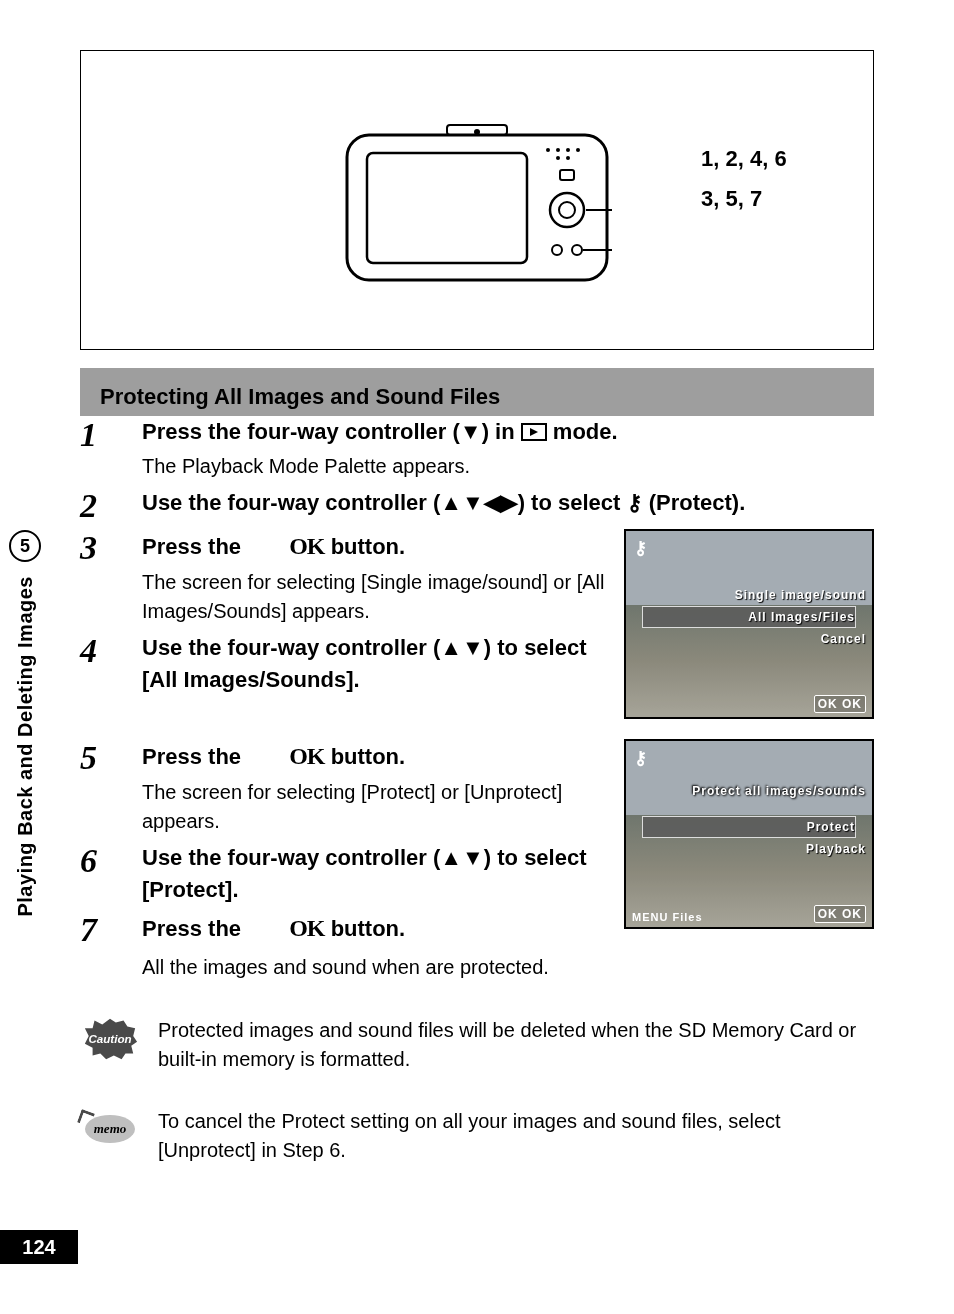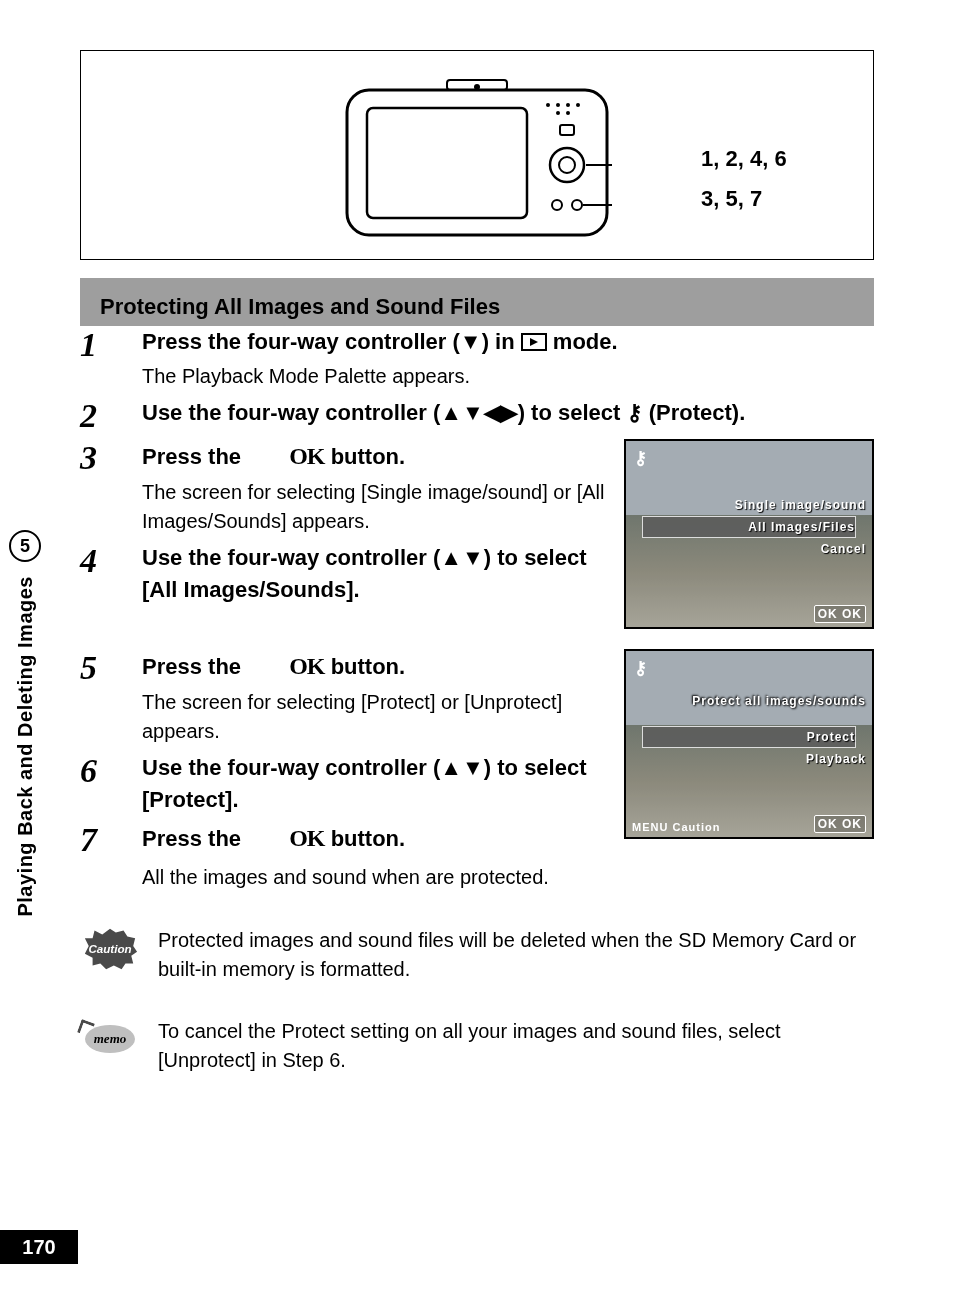--- a/index.html
+++ b/index.html
@@ -58,21 +58,21 @@
     color: #fff;
     font-weight: bold;
     font-size: 20px;
     display: flex;
     align-items: center;
     justify-content: center;
   }
   .camera-frame {
     border: 1px solid #000;
     width: 100%;
-    height: 210px;
+    height: 300px;
     margin-bottom: 18px;
     position: relative;
     display: flex;
     align-items: center;
     justify-content: center;
   }
   .camera-svg { flex: 0 0 auto; }
   .callout {
     position: absolute;
     font-weight: bold;
@@ -215,21 +215,21 @@
   .step-left { flex: 1; }
 </style>
 </head>
 <body>
 
 <div class="sidebar-tab">
   <div class="sidebar-circle">5</div>
   <div class="sidebar-text">Playing Back and Deleting Images</div>
 </div>
 
-<div class="page-number-bar">170</div>
+<div class="page-number-bar">124</div>
 
 <div class="page-content">
 
   <div class="camera-frame">
     <svg class="camera-svg" width="270" height="170" viewBox="0 0 270 170">
       <rect x="5" y="20" width="260" height="145" rx="22" ry="22" fill="none" stroke="#000" stroke-width="3"></rect>
       <rect x="25" y="38" width="160" height="110" rx="6" ry="6" fill="none" stroke="#000" stroke-width="2.5"></rect>
       <rect x="105" y="10" width="60" height="10" rx="3" fill="none" stroke="#000" stroke-width="2"></rect>
       <circle cx="135" cy="17" r="3" fill="#000"></circle>
 
@@ -337,21 +337,21 @@
     </div>
     <div class="screen" style="height:190px">
       <div class="screen-bg"></div>
       <div class="screen-content">
         <div class="key-icon">⚷</div>
         <div style="height:34px"></div>
         <div class="menu-row" style="font-size:12px; text-shadow:1px 1px 2px #000,-1px -1px 2px #000;">Protect all images/sounds</div>
         <div style="height:14px"></div>
         <div class="menu-row sel">Protect</div>
         <div class="menu-row">Playback</div>
-        <div class="menu-corner">MENU Caution</div>
+        <div class="menu-corner">MENU Files</div>
         <div class="ok-corner">OK OK</div>
       </div>
     </div>
   </div>
 
   <div class="step" style="margin-top:-4px">
     <div class="step-num"></div>
     <div class="step-body">
       <div class="step-sub">All the images and sound when are protected.</div>
     </div>

